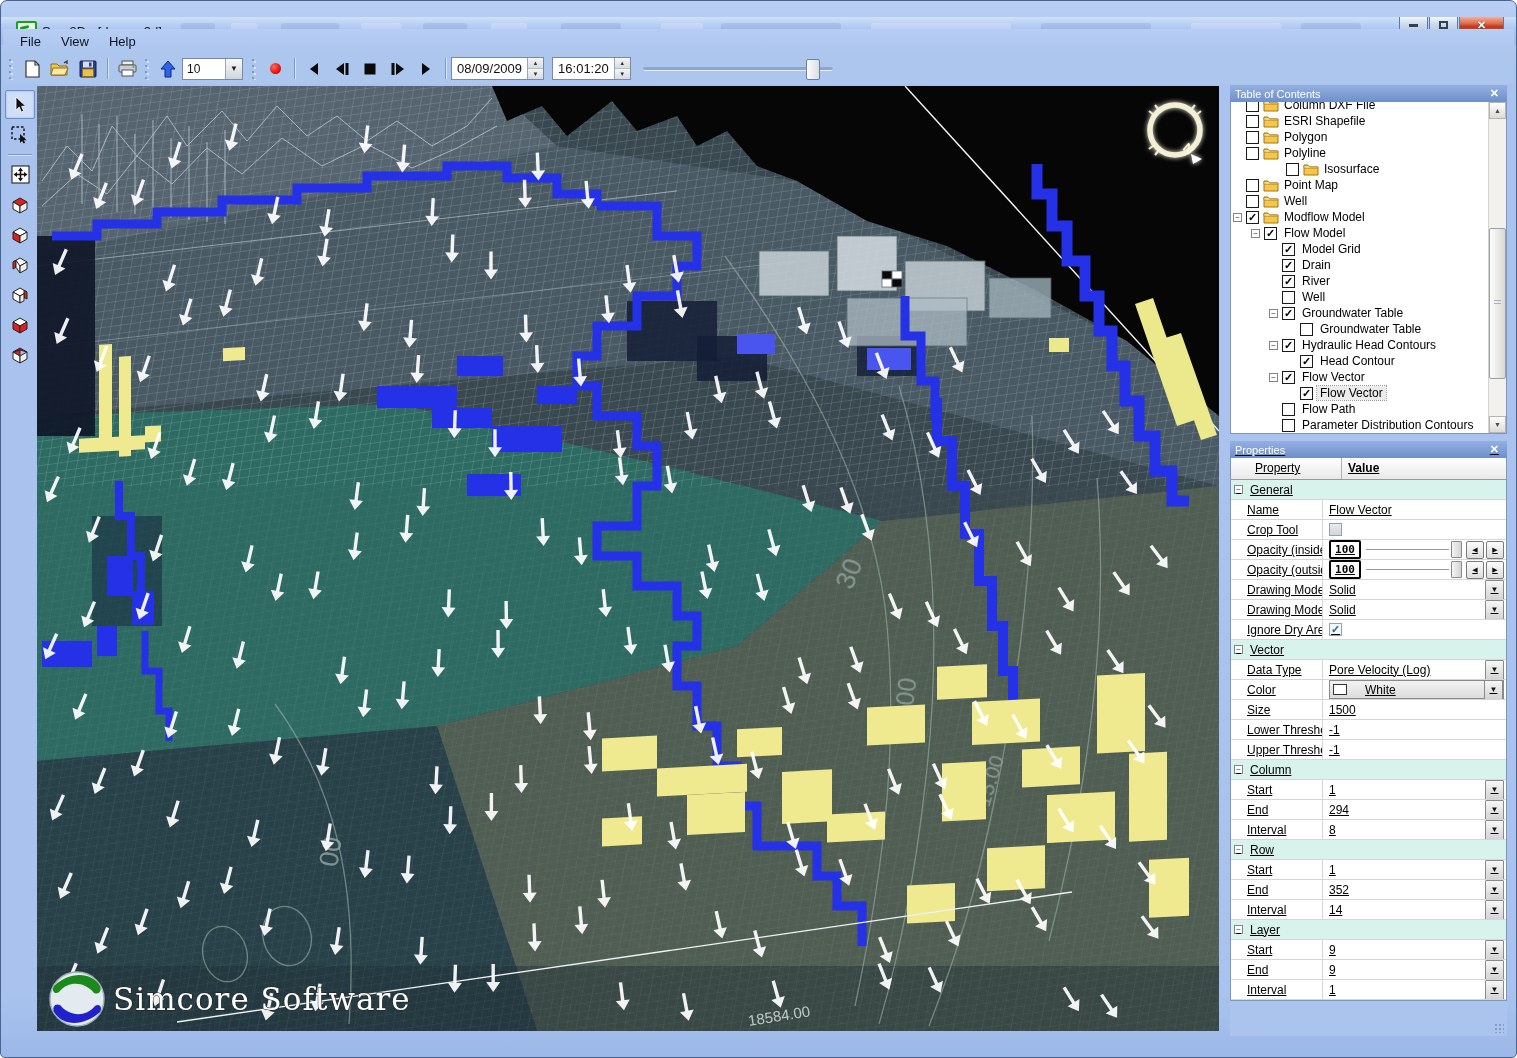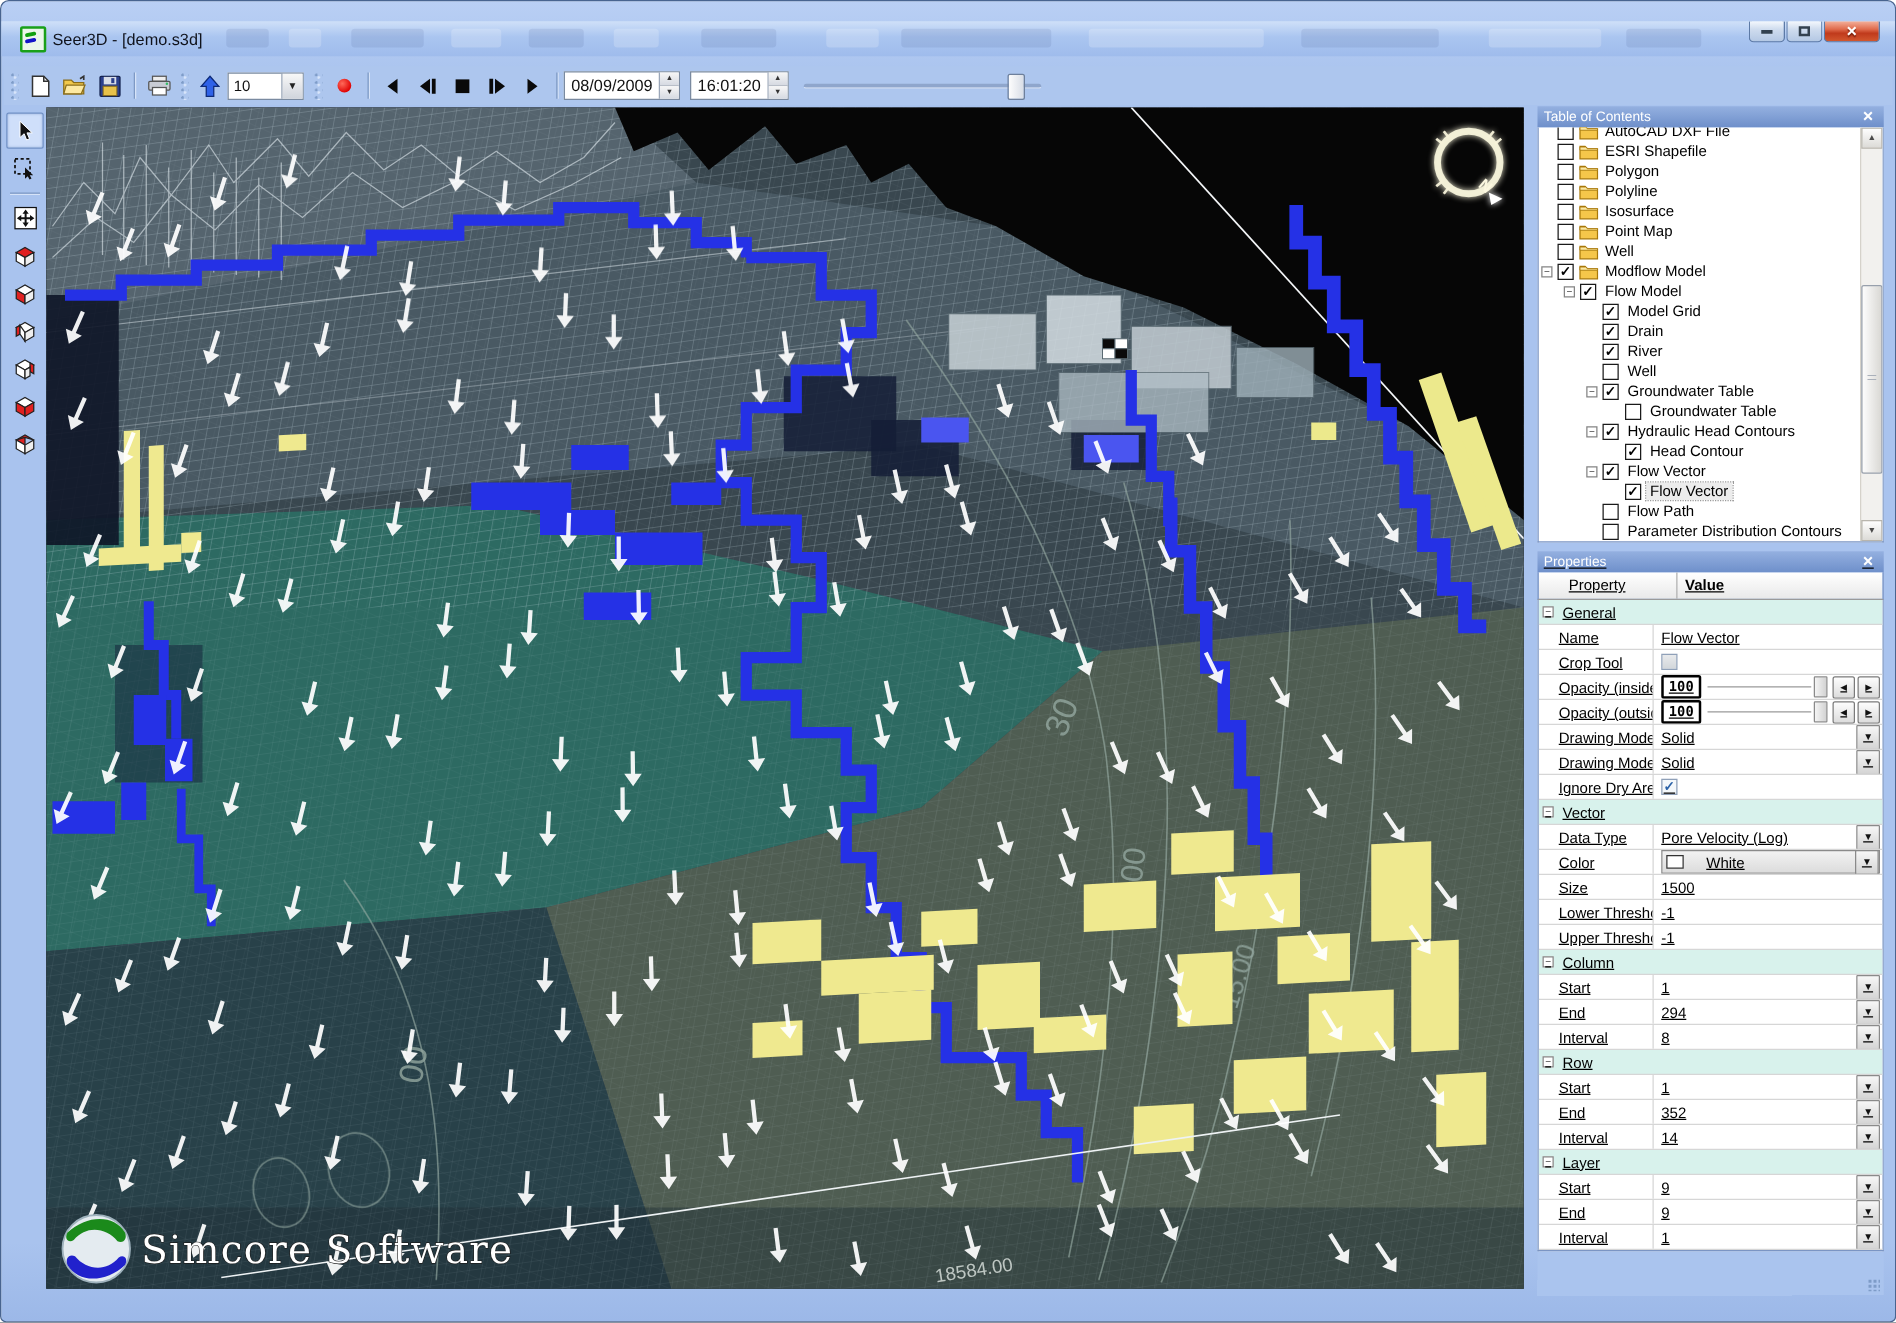--- a/index.html
+++ b/index.html
@@ -142,20 +142,25 @@
       <div class="wbtn">
           <span class="bar"></span>
         </div>
       <div class="wbtn">
           <span class="box"></span>
         </div>
       <div class="wbtn close">✕</div>
     </div>
   </div>
 
+  <div class="menubar">
+    <span class="menu-item">File</span>
+    <span class="menu-item">View</span>
+    <span class="menu-item">Help</span>
+  </div>
 
   <div class="toolbar">
     <div class="grip"></div>
     <div class="tbtn">
       <svg width="17" height="18" viewBox="0 0 17 18">
           <path d="M2,1 h9 l4,4 v12 h-13 z" fill="#fff" stroke="#333" stroke-width="1.2"></path>
           <path d="M11,1 v4 h4" fill="none" stroke="#333" stroke-width="1.2"></path>
         </svg>
     </div>
     <div class="tbtn">
@@ -662,21 +667,21 @@
       <div class="tree" id="toc-tree">
           <div class="tree-row" style="padding-left: 2px;">
             <span class="expander-spacer"></span>
             <span class="tcheck"></span>
             <span class="folder">
               <svg width="16" height="13" viewBox="0 0 16 13">
                 <path d="M1,3 L1,12 L15,12 L15,4 L7,4 L5,2 L1,2 Z" fill="#f5c64a" stroke="#a8780a" stroke-width="1"></path>
                 <path d="M1,5.2 L15,5.2 L15,4 L7,4 L5.5,2.6 L1,2.6 Z" fill="#fde9a2" stroke="#a8780a" stroke-width="0.7"></path>
               </svg>
             </span>
-            <span class="tlabel">AutoCAD DXF File</span>
+            <span class="tlabel">Column DXF File</span>
           </div>
           <div class="tree-row" style="padding-left: 2px;">
             <span class="expander-spacer"></span>
             <span class="tcheck"></span>
             <span class="folder">
               <svg width="16" height="13" viewBox="0 0 16 13">
                 <path d="M1,3 L1,12 L15,12 L15,4 L7,4 L5,2 L1,2 Z" fill="#f5c64a" stroke="#a8780a" stroke-width="1"></path>
                 <path d="M1,5.2 L15,5.2 L15,4 L7,4 L5.5,2.6 L1,2.6 Z" fill="#fde9a2" stroke="#a8780a" stroke-width="0.7"></path>
               </svg>
             </span>
@@ -697,21 +702,21 @@
             <span class="expander-spacer"></span>
             <span class="tcheck"></span>
             <span class="folder">
               <svg width="16" height="13" viewBox="0 0 16 13">
                 <path d="M1,3 L1,12 L15,12 L15,4 L7,4 L5,2 L1,2 Z" fill="#f5c64a" stroke="#a8780a" stroke-width="1"></path>
                 <path d="M1,5.2 L15,5.2 L15,4 L7,4 L5.5,2.6 L1,2.6 Z" fill="#fde9a2" stroke="#a8780a" stroke-width="0.7"></path>
               </svg>
             </span>
             <span class="tlabel">Polyline</span>
           </div>
-          <div class="tree-row" style="padding-left: 2px;">
+          <div class="tree-row" style="padding-left: 2px; margin-left: 40px;">
             <span class="expander-spacer"></span>
             <span class="tcheck"></span>
             <span class="folder">
               <svg width="16" height="13" viewBox="0 0 16 13">
                 <path d="M1,3 L1,12 L15,12 L15,4 L7,4 L5,2 L1,2 Z" fill="#f5c64a" stroke="#a8780a" stroke-width="1"></path>
                 <path d="M1,5.2 L15,5.2 L15,4 L7,4 L5.5,2.6 L1,2.6 Z" fill="#fde9a2" stroke="#a8780a" stroke-width="0.7"></path>
               </svg>
             </span>
             <span class="tlabel">Isosurface</span>
           </div>

